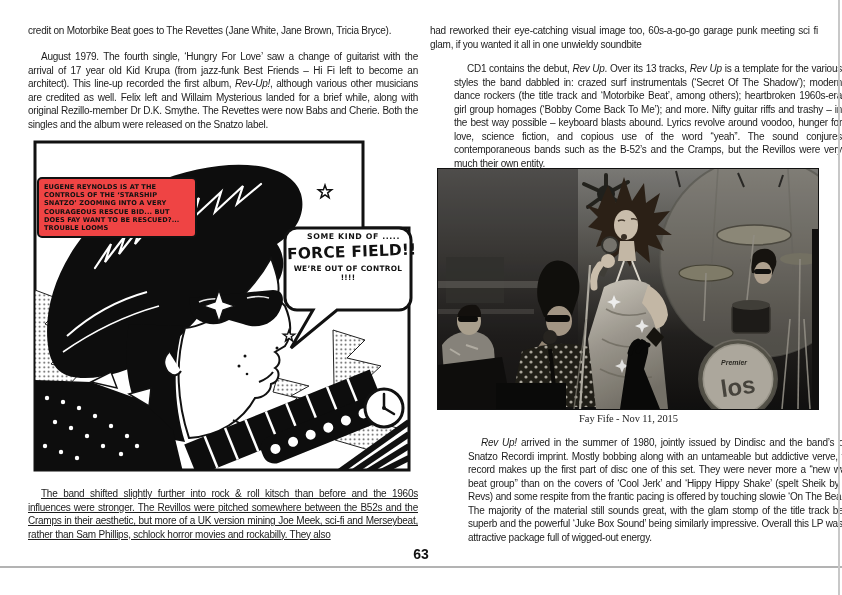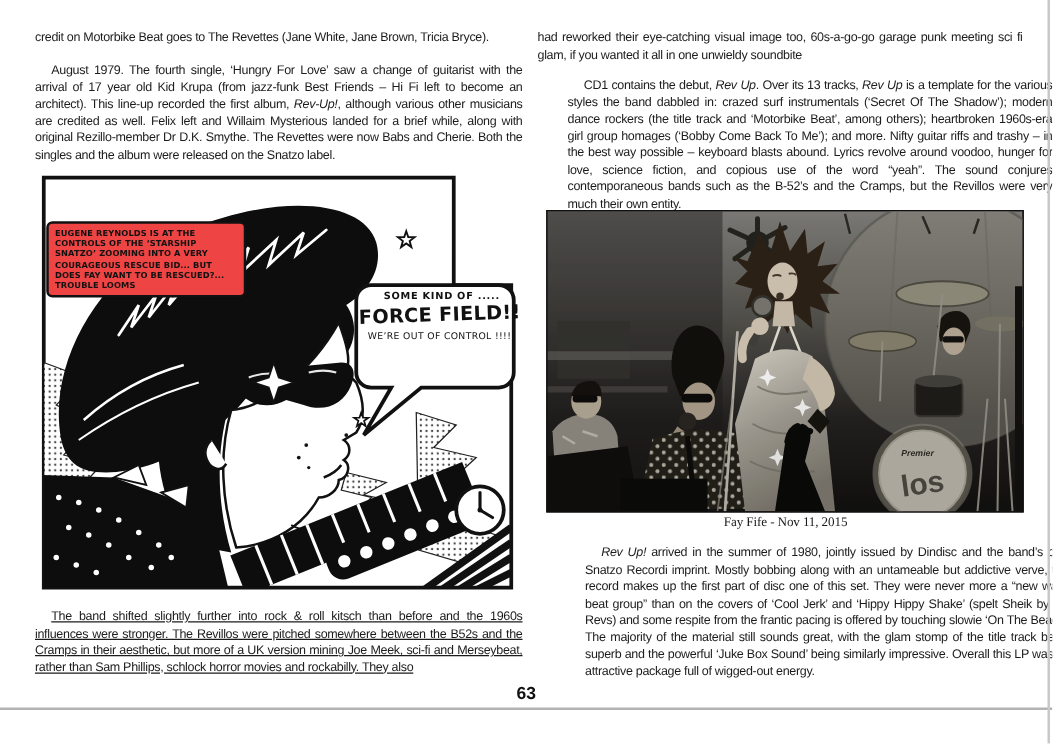--- a/index.html
+++ b/index.html
@@ -24,21 +24,21 @@
   .comic svg { position:absolute; left:0; top:0; }
   .comic-caption { position:absolute; left:4px; top:4px; width:160px; min-height:52px; box-sizing:border-box;
       background:#ef4444; border:2px solid #111; border-radius:5px; padding:4px 5px;
       font-family:"DejaVu Sans",sans-serif; font-weight:700; font-size:6.6px; line-height:8.2px;
       letter-spacing:0.1px; color:#111;margin-top:33px; }
   .bubble-text { position:absolute; left:254px; top:92px; width:122px;
       font-family:"DejaVu Sans",sans-serif; color:#111; }
   .bubble-l1 { font-size:7.8px; font-weight:700; letter-spacing:0.6px; padding-left:20px; }
   .bubble-l2 { font-size:15.5px; font-weight:800; letter-spacing:0.2px; transform:rotate(-2deg);
       text-align:center; margin-top:2px; white-space:nowrap; }
-  .bubble-l3 { font-size:7.4px; font-weight:400; text-align:right; margin-top:3px; letter-spacing:0.3px; }
+  .bubble-l3 { font-size:7.4px; font-weight:700; text-align:center; margin-top:3px; letter-spacing:0.3px; }
 
   
   .photo { position:absolute; left:437px; top:168px; width:380px; height:240px;
       border:1.5px solid #101010; background:#111; }
   .photo svg { display:block; }
   .photo-caption { position:absolute; left:437px; top:413px; width:383px; text-align:center;
       font-size:10.5px; letter-spacing:-0.1px; color:#1a1a1a;font-family:Liberation Serif, serif; }
 
   
   .page-number { position:absolute; left:0; top:546px; width:842px; text-align:center;

